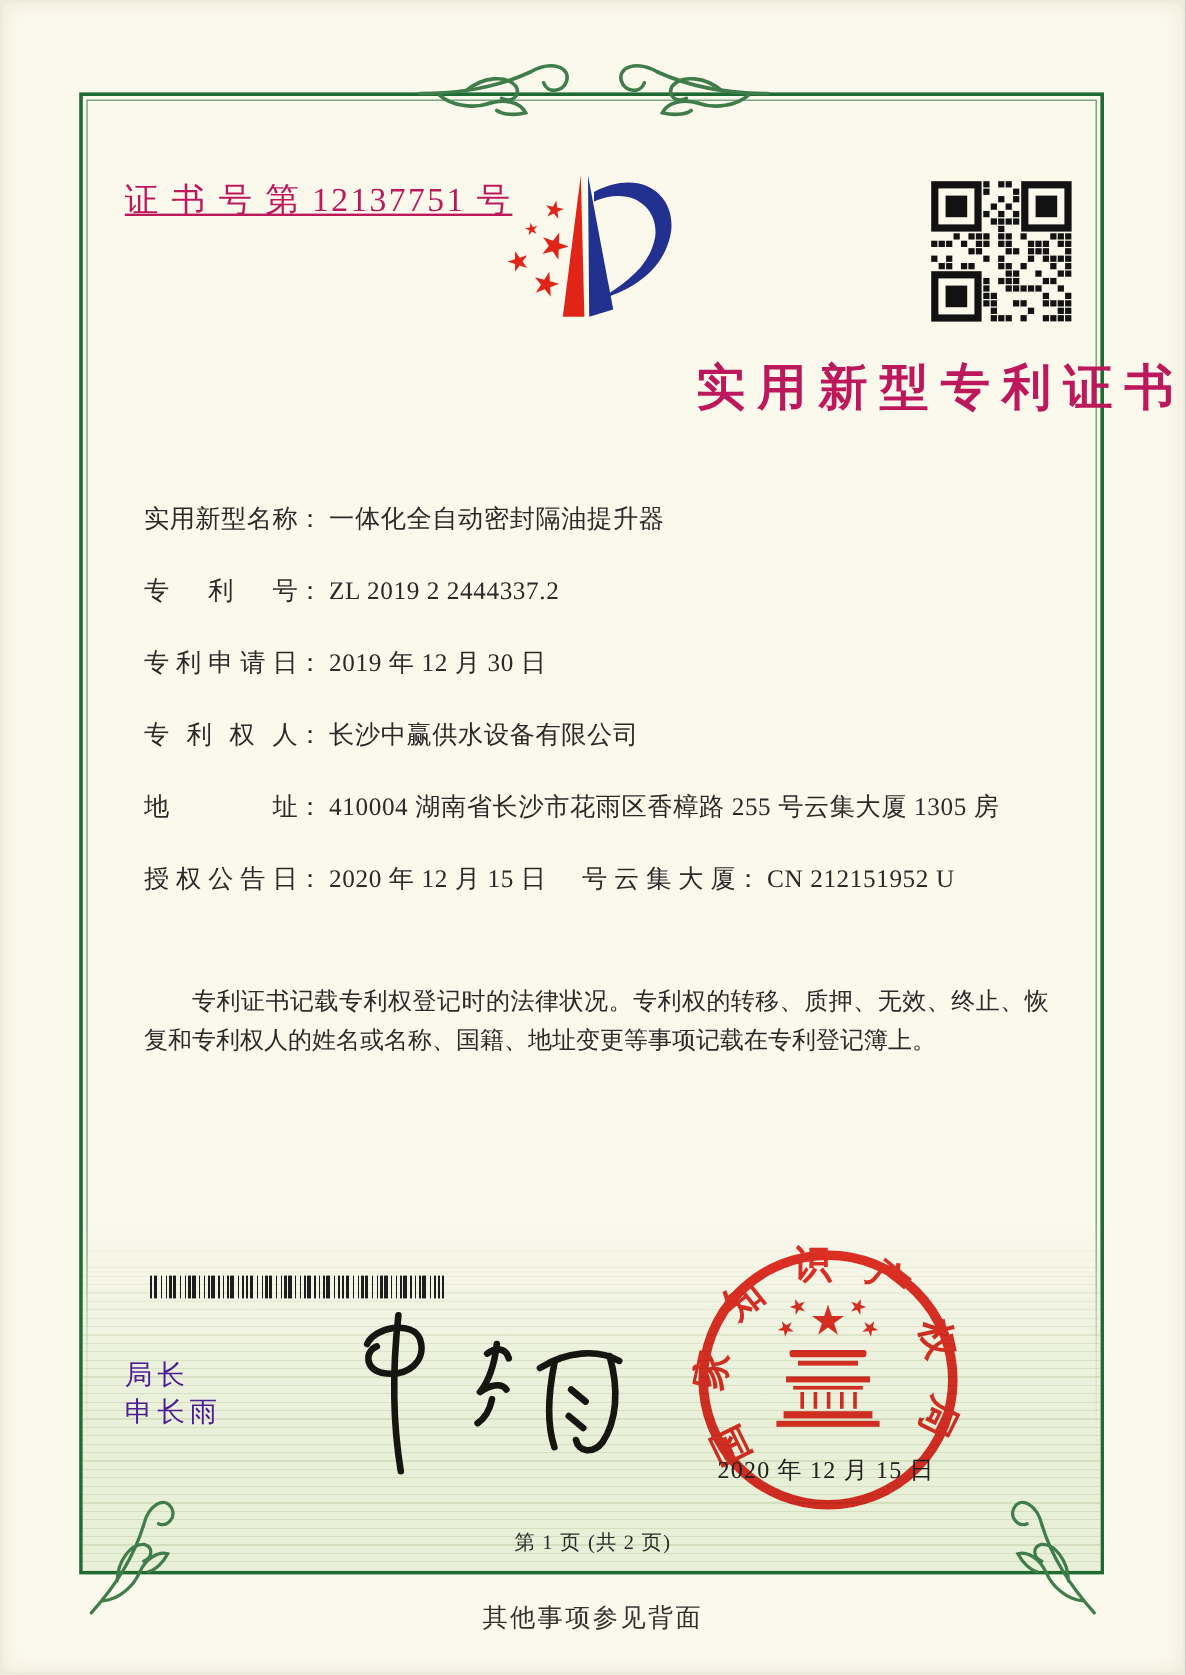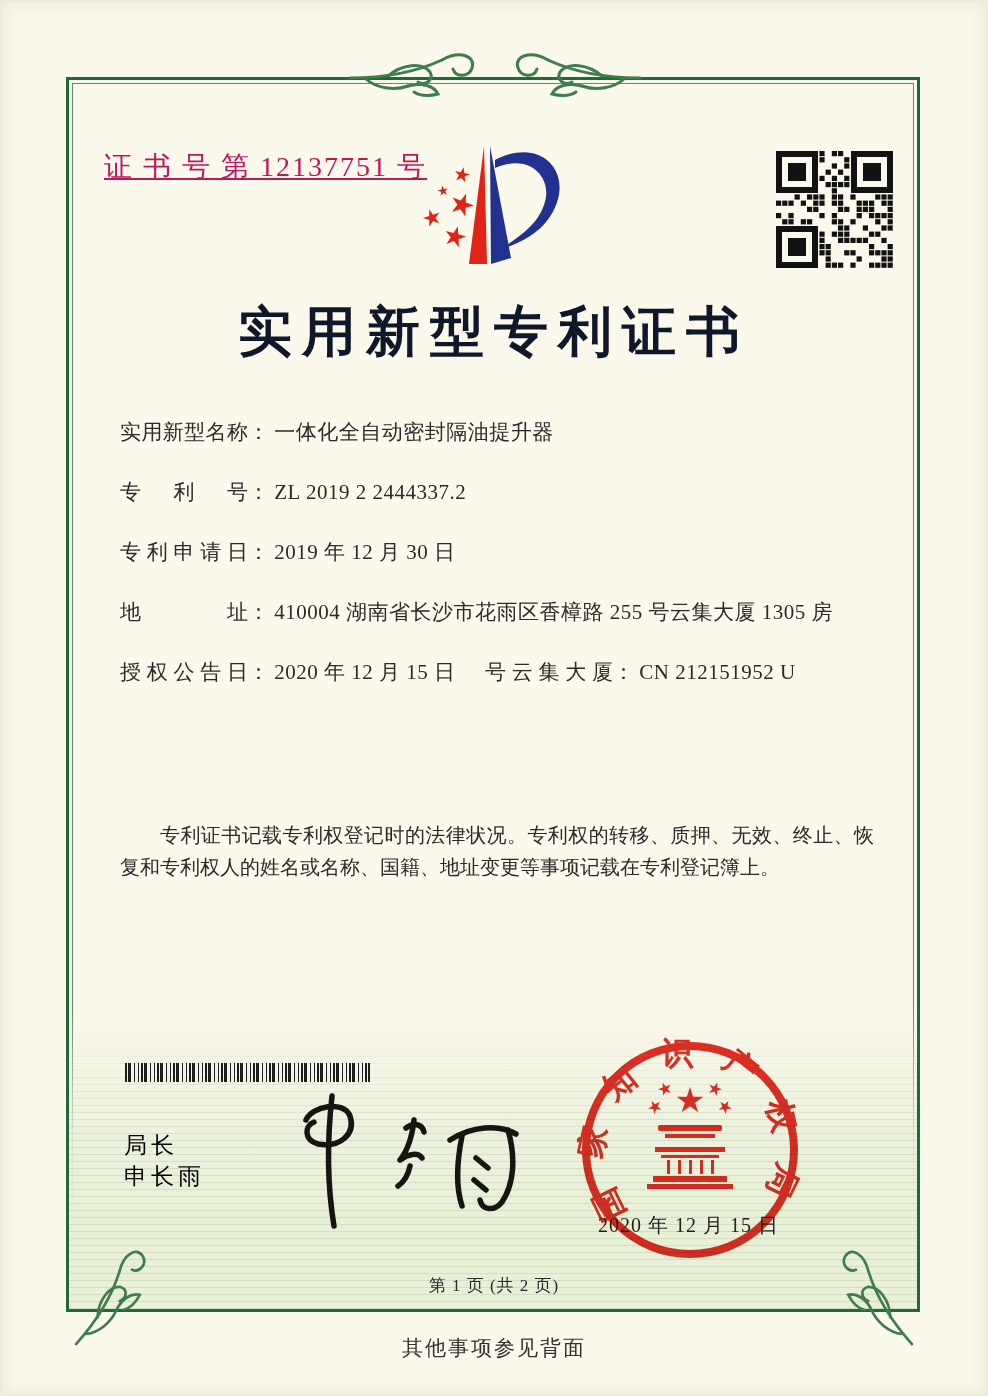--- a/index.html
+++ b/index.html
@@ -26,38 +26,38 @@
     content:"";position:absolute;inset:0;
     background:repeating-linear-gradient(180deg, rgba(140,165,105,.22) 0 1px, rgba(0,0,0,0) 1px 7px);
     -webkit-mask-image:linear-gradient(180deg, transparent 0, #000 130px);
             mask-image:linear-gradient(180deg, transparent 0, #000 130px);
   }
   
   .cert-no{position:absolute;left:104px;top:148px;font-size:28px;letter-spacing:2px;color:#be185d;z-index:2;text-decoration:underline;}
   .logo{position:absolute;left:415px;top:136px;z-index:2;}
   .qr{position:absolute;left:772px;top:147px;z-index:2;}
   .title{
-    position:absolute;left:0;right:0;top:296px;text-align:center;
-    font-size:54px;font-weight:700;letter-spacing:10px;color:#0f172a;z-index:2;
+    position:absolute;left:0;right:0;top:296px;text-align:right;
+    font-size:41px;font-weight:700;letter-spacing:10px;color:#be185d;z-index:2;
   }
   
   .fields{position:absolute;left:120px;top:417px;width:752px;z-index:2;font-size:21px;}
   .frow{height:60px;line-height:30px;position:relative;}
   .jt{display:inline-block;width:128px;text-align:justify;text-align-last:justify;text-justify:inter-character;vertical-align:top;}
   .fvalue{letter-spacing:.5px;}
   .grant-right{position:absolute;left:365px;top:0;}
   
   .legal{position:absolute;left:120px;top:820px;width:754px;z-index:2;font-size:20px;line-height:31.5px;text-align:justify;}
   .legal p{margin:0;text-indent:2em;}
   
   .barcode{
     position:absolute;left:125px;top:1063px;width:245px;height:19px;z-index:2;
     background:repeating-linear-gradient(90deg,#1d1d1d 0 2px,transparent 2px 3px,#1d1d1d 3px 6px,transparent 6px 9px,#1d1d1d 9px 10px,transparent 10px 13px,#1d1d1d 13px 14px,transparent 14px 16px);
   }
-  .director{position:absolute;left:124px;top:1130px;z-index:2;font-family:"Liberation Sans","DejaVu Sans",sans-serif;font-size:23px;letter-spacing:4px;color:#000000;}
+  .director{position:absolute;left:104px;top:1130px;z-index:2;font-family:"Liberation Sans","DejaVu Sans",sans-serif;font-size:23px;letter-spacing:4px;color:#4c1d95;}
   .director .name{}
   .signature{position:absolute;left:268px;top:1090px;z-index:3;}
   .seal{position:absolute;left:577px;top:1037px;z-index:2;mix-blend-mode:multiply;opacity:.95;}
   .seal-date{position:absolute;left:598px;top:1212px;z-index:3;font-size:20px;letter-spacing:1px;color:#23211f;}
   .page-num{position:absolute;left:0;right:0;top:1274px;text-align:center;font-size:17px;z-index:2;letter-spacing:1px;}
   .back-note{position:absolute;left:0;right:0;top:1334px;text-align:center;font-size:21px;letter-spacing:2px;z-index:2;color:#33312d;}
   .orn{position:absolute;z-index:1;overflow:visible;}
   .defs-holder{position:absolute;width:0;height:0;}
 </style>
 </head>
@@ -250,20 +250,24 @@
     </div>
     <div class="frow">
       <span class="flabel"><span class="jt">专利号</span><span>：</span></span>
       <span class="fvalue">ZL 2019 2 2444337.2</span>
     </div>
     <div class="frow">
       <span class="flabel"><span class="jt">专利申请日</span><span>：</span></span>
       <span class="fvalue">2019 年 12 月 30 日</span>
     </div>
     <div class="frow">
+      <span class="flabel"><span class="jt">专利权人</span><span>：</span></span>
+      <span class="fvalue">长沙中赢供水设备有限公司</span>
+    </div>
+    <div class="frow">
       <span class="flabel"><span class="jt">地址</span><span>：</span></span>
       <span class="fvalue">410004 湖南省长沙市花雨区香樟路 255 号云集大厦 1305 房</span>
     </div>
     <div class="frow">
       <span class="flabel"><span class="jt">授权公告日</span><span>：</span></span>
       <span class="fvalue">2020 年 12 月 15 日</span>
       <span class="grant-right">
         <span class="jt">号云集大厦</span><span>：</span>
         <span class="fvalue">CN 212151952 U</span>
       </span>

